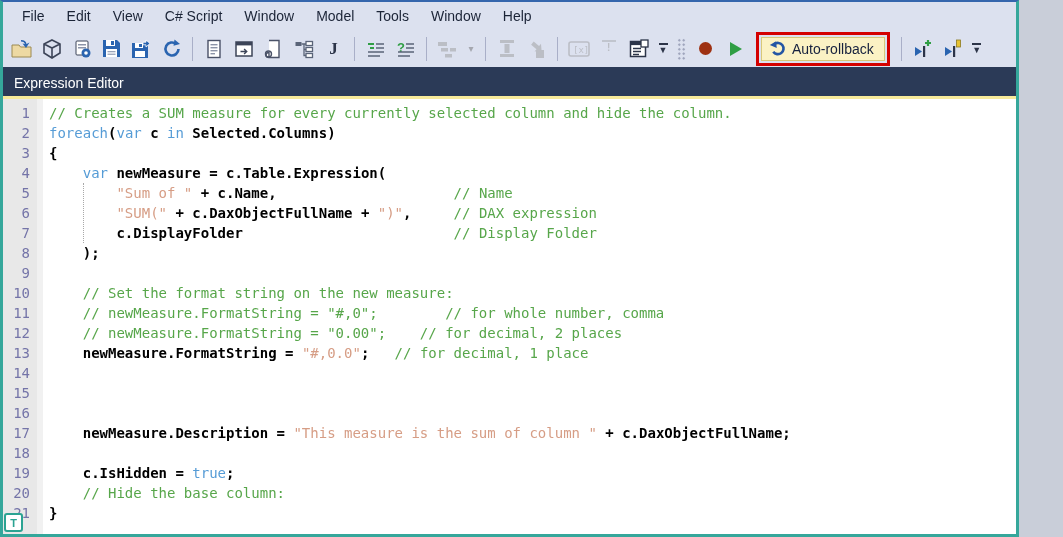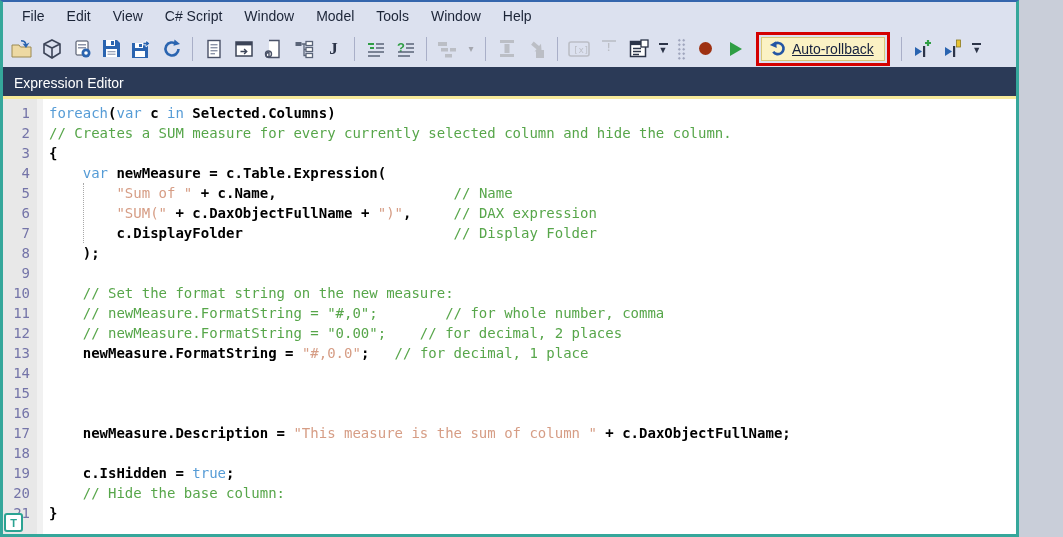--- a/index.html
+++ b/index.html
@@ -20,21 +20,21 @@
   .dis{opacity:.45;filter:grayscale(1);}
   .circle-rec{width:13px;height:13px;border-radius:50%;background:#9e3112;}
   .tri-play{width:0;height:0;border-left:12px solid #2f9e44;border-top:7px solid transparent;border-bottom:7px solid transparent;}
   .ovf{display:flex;flex-direction:column;align-items:center;line-height:1;}
   .ovf .bar{width:9px;height:2px;background:#2c3448;margin-bottom:1px;}
   .ovf .chev{font-size:9px;color:#2c3448;}
   .jglyph{font-family:"Liberation Serif",serif;font-size:17px;font-weight:bold;color:#2c3448;}
   
   .annotation-box{border:3px solid #d40000;padding:2px;margin:0 4px;flex:0 0 auto;}
   .auto-rollback{display:flex;align-items:center;gap:6px;background:#fbf2c4;border:1px solid #d8c878;
-    padding:3px 10px 3px 7px;font-family:"Liberation Sans",sans-serif;font-size:14px;color:#16213e;text-decoration:underline;}
+    padding:3px 10px 3px 7px;font-family:"Liberation Sans",sans-serif;font-size:14px;color:#16213e;}
   
   .tabstrip{height:29px;background:#2b3a57;position:relative;}
   .panel-tab{position:absolute;left:0;top:2px;height:29px;line-height:29px;padding-left:11px;width:186px;
     color:#fff;font-size:14px;}
   .doc-tab{position:absolute;left:197px;top:0;height:29px;background:#f7ea9a;display:flex;align-items:center;
     gap:12px;padding:0 12px 0 34px;color:#1b2a4a;font-size:14px;}
   .yellowline{height:3px;background:#f7ea9a;}
   .close-x{font-size:13px;color:#3e4a66;line-height:1;}
   
   .editor{position:relative;height:435px;background:#fff;display:flex;overflow:hidden;}
@@ -302,22 +302,22 @@
         <div class="ln">16</div>
         <div class="ln">17</div>
         <div class="ln">18</div>
         <div class="ln">19</div>
         <div class="ln">20</div>
         <div class="ln">21</div>
       </div>
     <div class="foldmargin"></div>
     <div class="code">
       <div class="indent-guide"></div>
-    <div class="cl"><span class="tk-k">foreach</span><span class="tk-p">(</span><span class="tk-k">var</span><span class="tk-p"> c </span><span class="tk-k">in</span><span class="tk-p"> Selected.Columns)</span></div>
-        <div class="cl"><span class="tk-c">// Creates a SUM measure for every currently selected column and hide the column.</span></div>
+    <div class="cl"><span class="tk-c">// Creates a SUM measure for every currently selected column and hide the column.</span></div>
+        <div class="cl"><span class="tk-k">foreach</span><span class="tk-p">(</span><span class="tk-k">var</span><span class="tk-p"> c </span><span class="tk-k">in</span><span class="tk-p"> Selected.Columns)</span></div>
         <div class="cl"><span class="tk-p">{</span></div>
         <div class="cl"><span class="tk-p">    </span><span class="tk-k">var</span><span class="tk-p"> newMeasure = c.Table.Expression(</span></div>
         <div class="cl"><span class="tk-p">        </span><span class="tk-s">"Sum of "</span><span class="tk-p"> + c.Name,</span><span class="tk-p">                     </span><span class="tk-c">// Name</span></div>
         <div class="cl"><span class="tk-p">        </span><span class="tk-s">"SUM("</span><span class="tk-p"> + c.DaxObjectFullName + </span><span class="tk-s">")"</span><span class="tk-p">,     </span><span class="tk-c">// DAX expression</span></div>
         <div class="cl"><span class="tk-p">        c.DisplayFolder</span><span class="tk-p">                         </span><span class="tk-c">// Display Folder</span></div>
         <div class="cl"><span class="tk-p">    );</span></div>
         <div class="cl"></div>
         <div class="cl"><span class="tk-p">    </span><span class="tk-c">// Set the format string on the new measure:</span></div>
         <div class="cl"><span class="tk-p">    </span><span class="tk-c">// newMeasure.FormatString = "#,0";        // for whole number, comma</span></div>
         <div class="cl"><span class="tk-p">    </span><span class="tk-c">// newMeasure.FormatString = "0.00";    // for decimal, 2 places</span></div>

